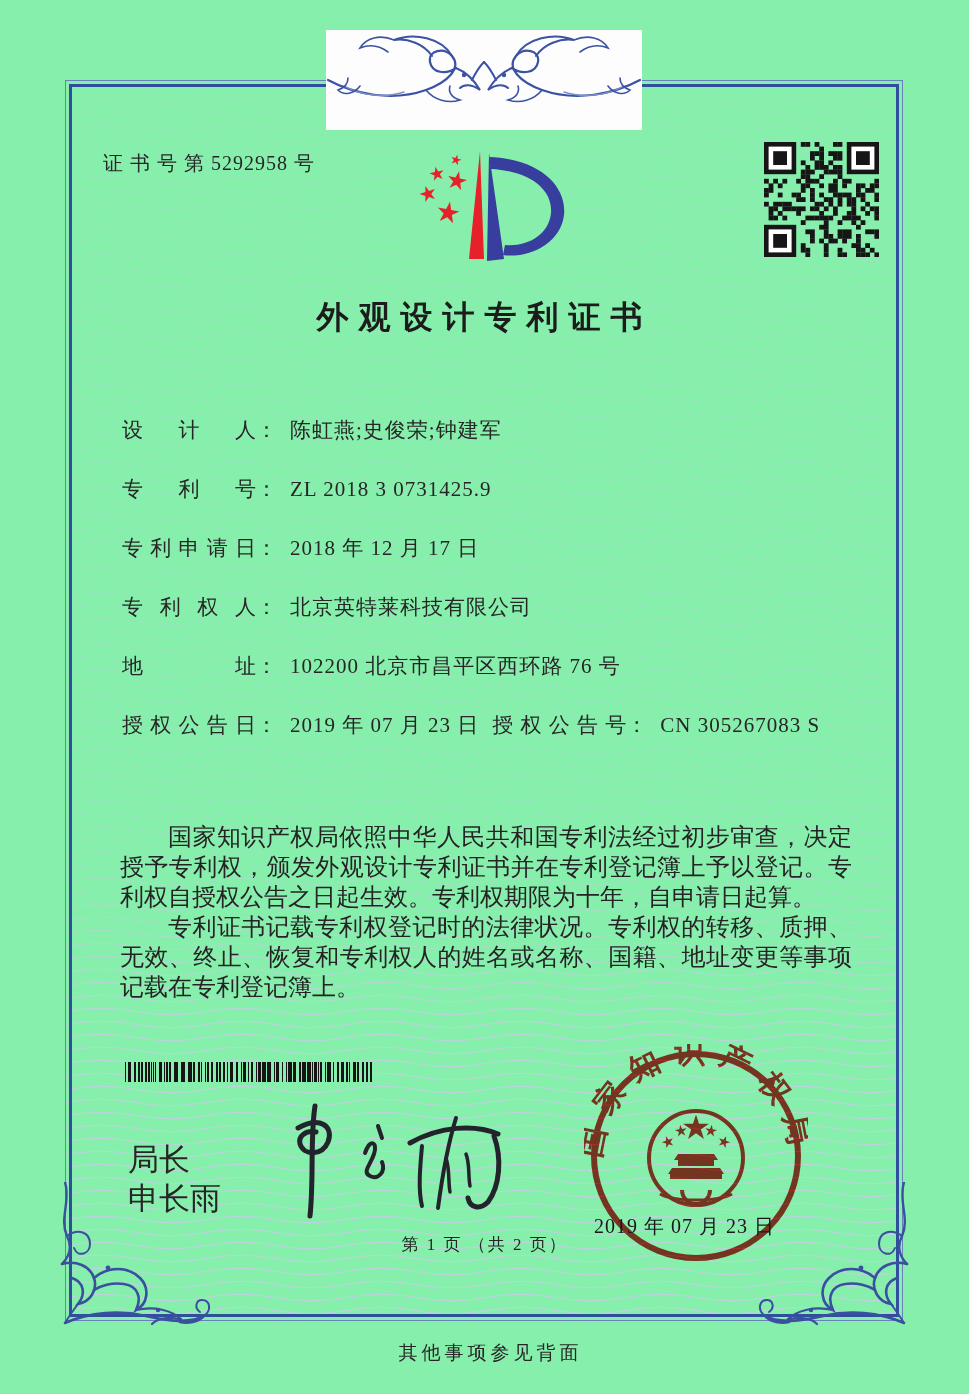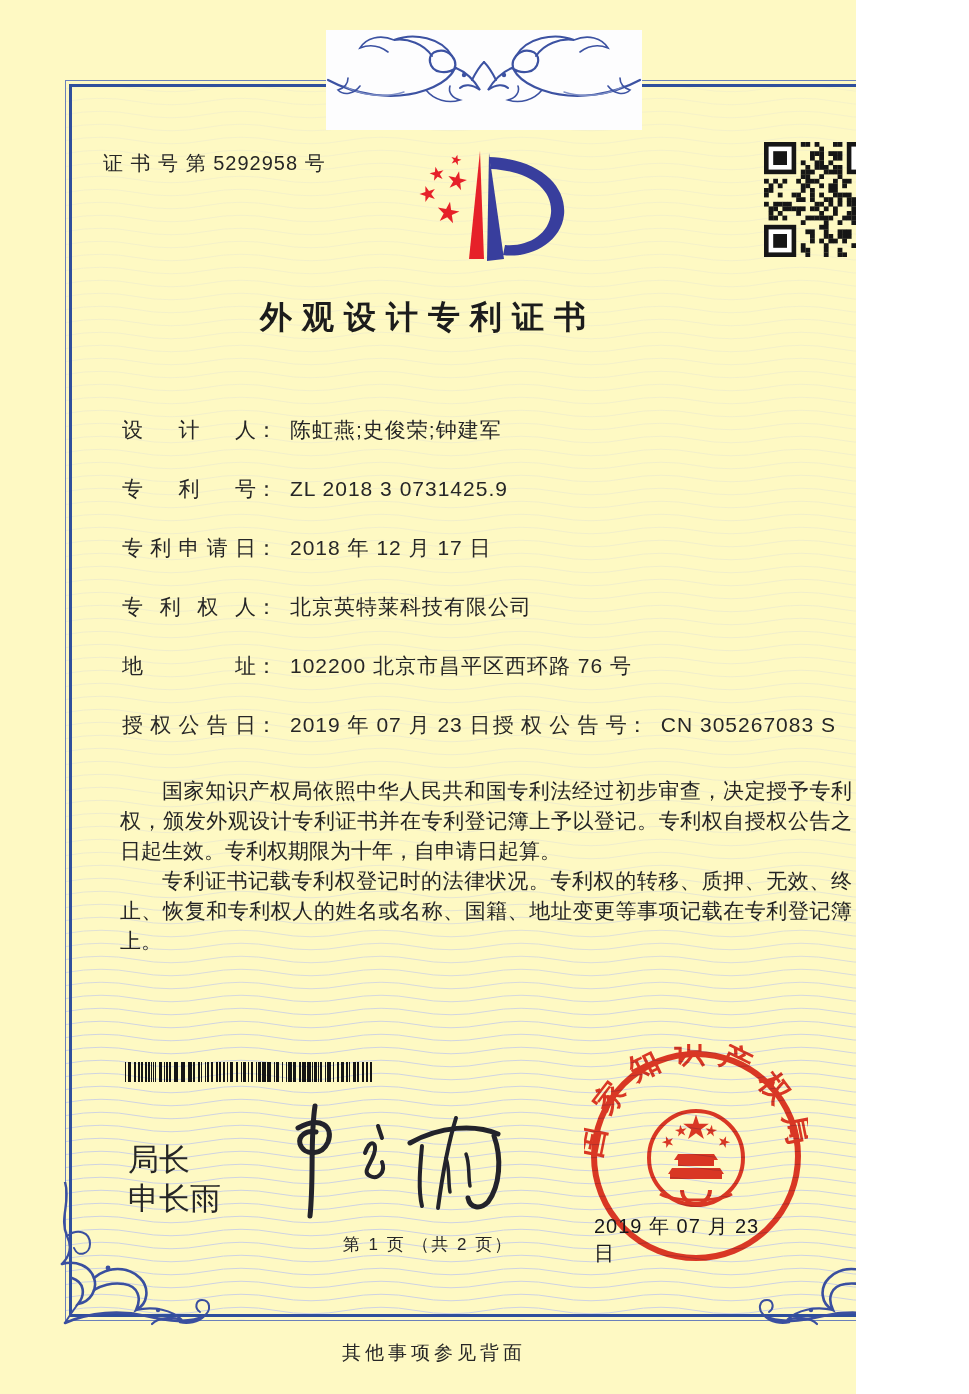--- a/index.html
+++ b/index.html
@@ -1,20 +1,20 @@
 <!DOCTYPE html>
 <html><head>
 <meta charset="utf-8">
 <style>
   * { margin:0; padding:0; box-sizing:border-box; }
   html,body { background:#ffffff; }
   .page {
-    position:relative; width:856px; height:1394px; overflow:hidden;
-    background:#fef9c3; color:#262626;
-    font-family:Liberation Sans, sans-serif;
+    position:relative; width:969px; height:1394px; overflow:hidden;
+    background:#86efac; color:#262626;
+    font-family:Liberation Serif, serif;
   }
   
   .waves { position:absolute; left:66px; top:82px; z-index:1; }
   
   .frame { position:absolute; left:65px; top:80px; width:838px; height:1241px;
            border:1px solid #6a80ba; z-index:2; }
   .frame-inner { position:absolute; left:3px; top:3px; right:3px; bottom:3px;
            border:3px solid #2f4f9c; }
   
   .ornament-top { position:absolute; left:314px; top:28px; z-index:3; }
@@ -27,22 +27,22 @@
   .title { position:absolute; left:0; right:0; top:296px; text-align:center;
            font-size:32px; font-weight:700; letter-spacing:10px; color:#1c1c1c; z-index:4; }
   
   .fields { position:absolute; left:122px; top:416px; right:90px; font-size:21px; z-index:4; }
   .field-row { height:22px; margin-bottom:37px; white-space:nowrap; }
   .f-label { display:inline-block; width:134px; text-align:justify; text-align-last:justify; vertical-align:top; }
   .f-colon { margin-right:13px; }
   .f-value { letter-spacing:1px; }
   .pair-first { display:inline-block; width:365px; }
   
-  .paragraphs { position:absolute; left:120px; top:776px; width:732px; z-index:4;
-                font-size:21px; line-height:30px; text-align:justify; color:#242424; }
+  .paragraphs { position:absolute; left:120px; top:822px; width:732px; z-index:4;
+                font-size:24px; line-height:30px; text-align:justify; color:#242424; }
   .paragraphs p { text-indent:2em; }
   
   .barcode { position:absolute; left:125px; top:1062px; z-index:4; }
   .director { position:absolute; left:128px; top:1140px; font-size:31px; line-height:39px; z-index:4; }
   .signature { position:absolute; left:270px; top:1098px; z-index:4; }
   .seal { position:absolute; left:584px; top:1044px; z-index:5; opacity:.93; mix-blend-mode:multiply; }
   .seal-date { position:absolute; left:594px; top:1213px; width:190px; font-size:20px;
                color:#17171c; letter-spacing:1px; z-index:6; }
   .page-info { position:absolute; left:0; right:0; top:1233px; text-align:center;
                font-size:17px; letter-spacing:2px; z-index:4; }

